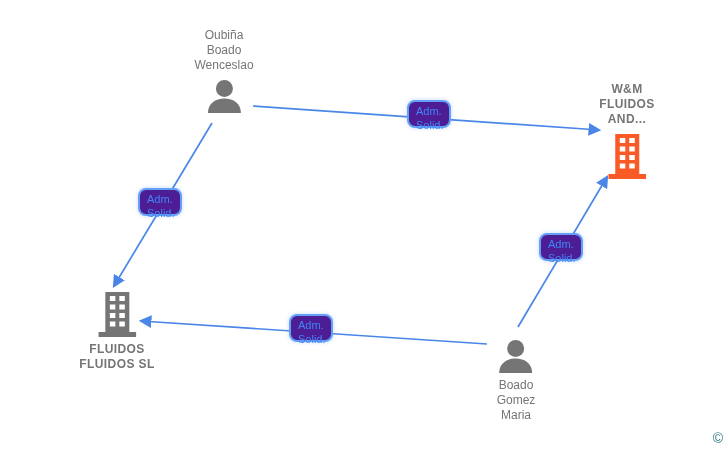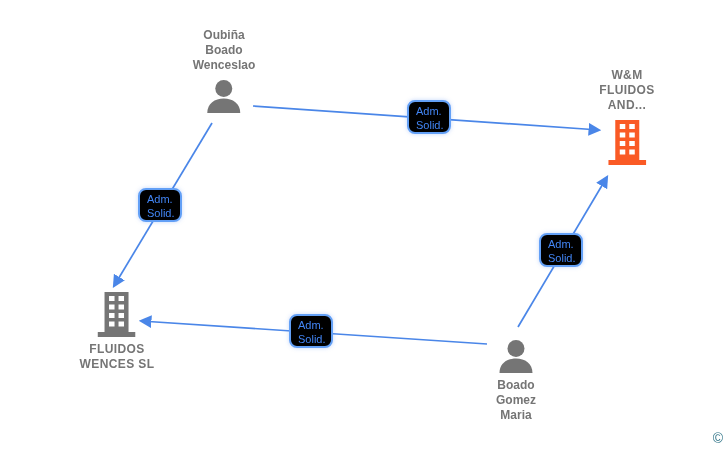--- a/index.html
+++ b/index.html
@@ -2,28 +2,28 @@
 <html><head>
 <meta charset="utf-8">
 <style>
   html,body{margin:0;padding:0;background:#ffffff;}
   #canvas{
     position:relative;width:728px;height:450px;background:#ffffff;overflow:hidden;
     font-family:"Liberation Sans", sans-serif;
   }
   #edges{position:absolute;left:0;top:0;z-index:1;}
   .node{position:absolute;z-index:2;display:flex;flex-direction:column;align-items:center;transform:translateX(-50%);cursor:pointer;}
-  .node-label{color:#757575;font-size:12px;line-height:15px;text-align:center;font-weight:bold;}
+  .node-label{color:#757575;font-size:12px;line-height:15px;text-align:center;}
   .company-label{font-weight:700;letter-spacing:.4px;}
   .node-label div{white-space:nowrap;}
   .icon-wrap{margin-top:7px;line-height:0;}
   .icon-wrap.below{margin-top:0;margin-bottom:5px;}
   .edge-label{
-    position:absolute;z-index:3;width:44px;height:34px;box-sizing:border-box;
-    background:#000000;border:2px solid #63a0f6;border-radius:8px;
+    position:absolute;z-index:3;width:44px;height:28px;box-sizing:border-box;
+    background:#4c1d95;border:2px solid #63a0f6;border-radius:8px;
     color:#4285f4;font-size:11px;line-height:14px;padding:2px 0 0 7px;
     box-shadow:0 0 4px rgba(90,140,240,.35);
   }
   #footer{
     position:absolute;right:5px;bottom:3px;z-index:3;
     font-family:"DejaVu Serif", serif;font-style:italic;font-size:15px;line-height:18px;
     display:flex;align-items:baseline;gap:4px;
   }
   #footer .copy{color:#34778a;font-style:normal;font-family:"Liberation Sans",sans-serif;font-size:14px;}
   #footer .brand-e{color:#3a7ab8;font-size:19px;font-weight:700;}
@@ -53,21 +53,21 @@
       <div>Wenceslao</div>
     </div>
     <span class="icon-wrap">
       <svg width="36" height="33" viewBox="0 0 36 33">
         <circle cx="18" cy="8.5" r="8.5" fill="#757575"></circle>
         <path d="M1.5 33 C1.5 23.5 9 18.5 18 18.5 C27 18.5 34.5 23.5 34.5 33 Z" fill="#757575"></path>
       </svg>
     </span>
   </div>
 
-  <div class="node" style="left:627px;top:68px;">
+  <div class="node" style="left:627px;top:82px;">
     <div class="node-label company-label">
       <div>W&amp;M</div>
       <div>FLUIDOS</div>
       <div>AND...</div>
     </div>
     <span class="icon-wrap">
       <svg width="38" height="45" viewBox="0 0 38 45">
         <rect x="0" y="40" width="38" height="5" fill="#fa5a25"></rect>
         <rect x="7" y="0" width="24" height="40" fill="#fa5a25"></rect>
         <rect x="11.5" y="4" width="5.5" height="5" fill="#ffffff"></rect>
@@ -92,21 +92,21 @@
         <rect x="11.5" y="12.5" width="5.5" height="5" fill="#ffffff"></rect>
         <rect x="21" y="12.5" width="5.5" height="5" fill="#ffffff"></rect>
         <rect x="11.5" y="21" width="5.5" height="5" fill="#ffffff"></rect>
         <rect x="21" y="21" width="5.5" height="5" fill="#ffffff"></rect>
         <rect x="11.5" y="29.5" width="5.5" height="5" fill="#ffffff"></rect>
         <rect x="21" y="29.5" width="5.5" height="5" fill="#ffffff"></rect>
       </svg>
     </span>
     <div class="node-label company-label">
       <div>FLUIDOS</div>
-      <div>WENCES SL</div>
+      <div>FLUIDOS SL</div>
     </div>
   </div>
 
   <div class="node" style="left:516px;top:340px;">
     <span class="icon-wrap below">
       <svg width="36" height="33" viewBox="0 0 36 33">
         <circle cx="18" cy="8.5" r="8.5" fill="#757575"></circle>
         <path d="M1.5 33 C1.5 23.5 9 18.5 18 18.5 C27 18.5 34.5 23.5 34.5 33 Z" fill="#757575"></path>
       </svg>
     </span>

